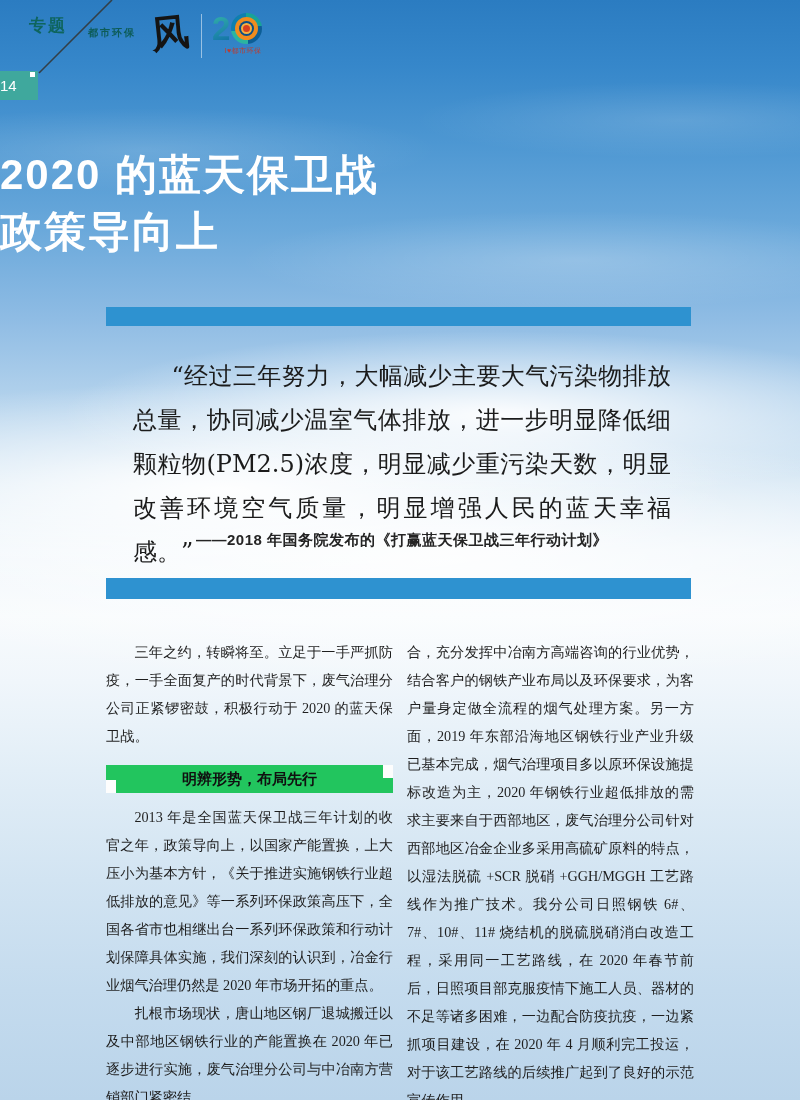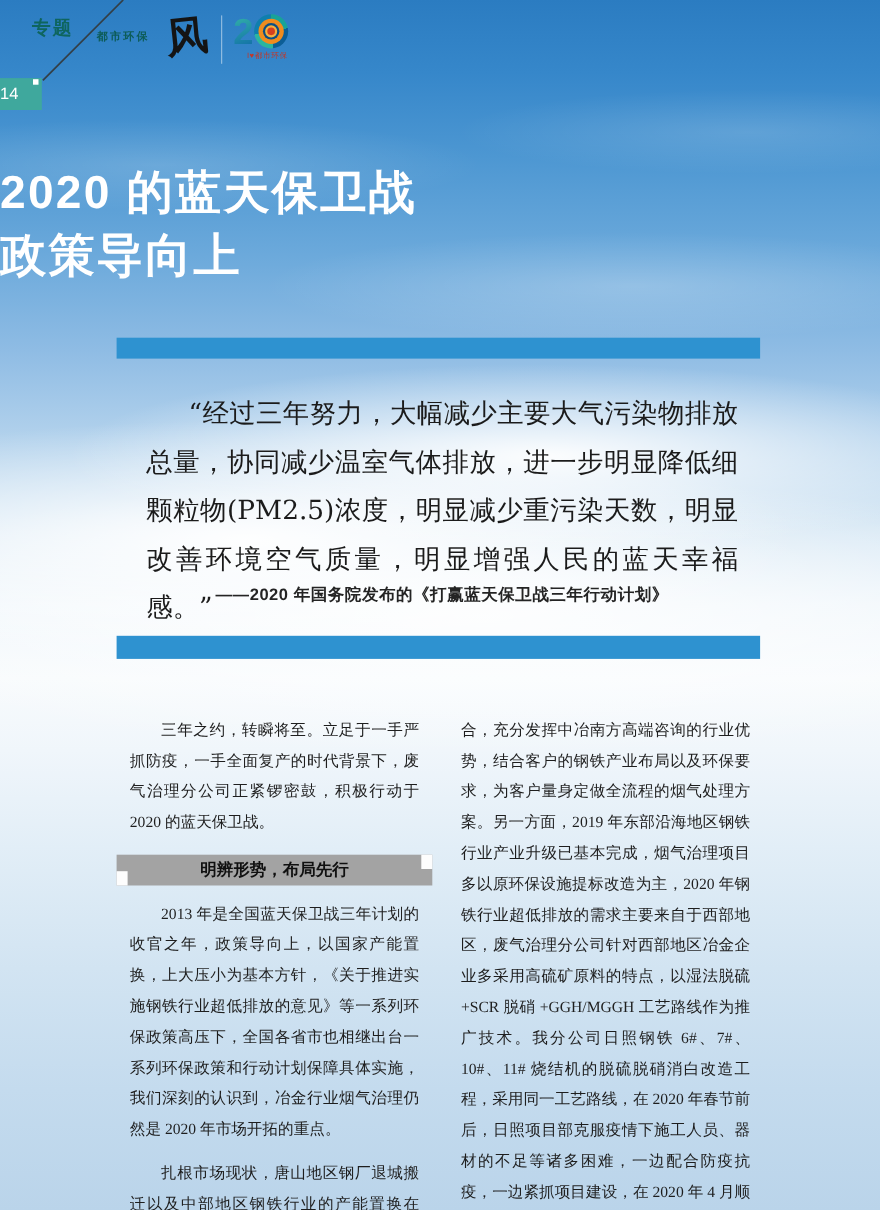--- a/index.html
+++ b/index.html
@@ -77,24 +77,24 @@
   .attribution{
     position:absolute;left:133px;top:531px;width:538px;text-align:center;
     font-size:15px;font-weight:600;color:#242424;letter-spacing:.5px;
   }
   
   .columns{position:absolute;left:106px;top:638px;width:588px;display:flex;gap:14px;}
   .col{
     width:287px;font-family:"Liberation Serif",serif;font-size:14.2px;
     line-height:28px;color:#1e1e1e;text-align:justify;
   }
-  .col p{margin:12px;}
+  .col p{margin:0;}
   .col p.indent{text-indent:2em;}
   .subhead{
-    position:relative;margin:15px 0 10px;background:#a3a3a3;height:28px;line-height:28px;
+    position:relative;margin:15px 0 10px;background:#22c55e;height:28px;line-height:28px;
     text-align:center;font-family:"Liberation Sans",sans-serif;font-weight:bold;
     font-size:15px;color:#101010;
   }
   .subhead::before{content:"";position:absolute;left:0;bottom:0;width:10px;height:13px;background:#fdfdfd;}
   .subhead::after{content:"";position:absolute;right:0;top:0;width:10px;height:13px;background:#fdfdfd;}
 </style>
 </head>
 <body>
 
 <div class="page">
@@ -125,21 +125,21 @@
     <div class="logo-tagline">I♥都市环保</div>
   </div>
 
   <div class="title">
     <div>2020 的蓝天保卫战</div>
     <div>政策导向上</div>
   </div>
 
   <div class="bar bar-top"></div>
   <div class="quote">“经过三年努力，大幅减少主要大气污染物排放总量，协同减少温室气体排放，进一步明显降低细颗粒物(PM2.5)浓度，明显减少重污染天数，明显改善环境空气质量，明显增强人民的蓝天幸福感。”</div>
-  <div class="attribution">——2020 年国务院发布的《打赢蓝天保卫战三年行动计划》</div>
+  <div class="attribution">——2018 年国务院发布的《打赢蓝天保卫战三年行动计划》</div>
   <div class="bar bar-bottom"></div>
 
   <div class="columns">
     <div class="col">
       <p class="indent">三年之约，转瞬将至。立足于一手严抓防疫，一手全面复产的时代背景下，废气治理分公司正紧锣密鼓，积极行动于 2020 的蓝天保卫战。</p>
       <div class="subhead">明辨形势，布局先行</div>
       <p class="indent">2013 年是全国蓝天保卫战三年计划的收官之年，政策导向上，以国家产能置换，上大压小为基本方针，《关于推进实施钢铁行业超低排放的意见》等一系列环保政策高压下，全国各省市也相继出台一系列环保政策和行动计划保障具体实施，我们深刻的认识到，冶金行业烟气治理仍然是 2020 年市场开拓的重点。</p>
       <p class="indent">扎根市场现状，唐山地区钢厂退城搬迁以及中部地区钢铁行业的产能置换在 2020 年已逐步进行实施，废气治理分公司与中冶南方营销部门紧密结</p>
     </div>
     <div class="col">

